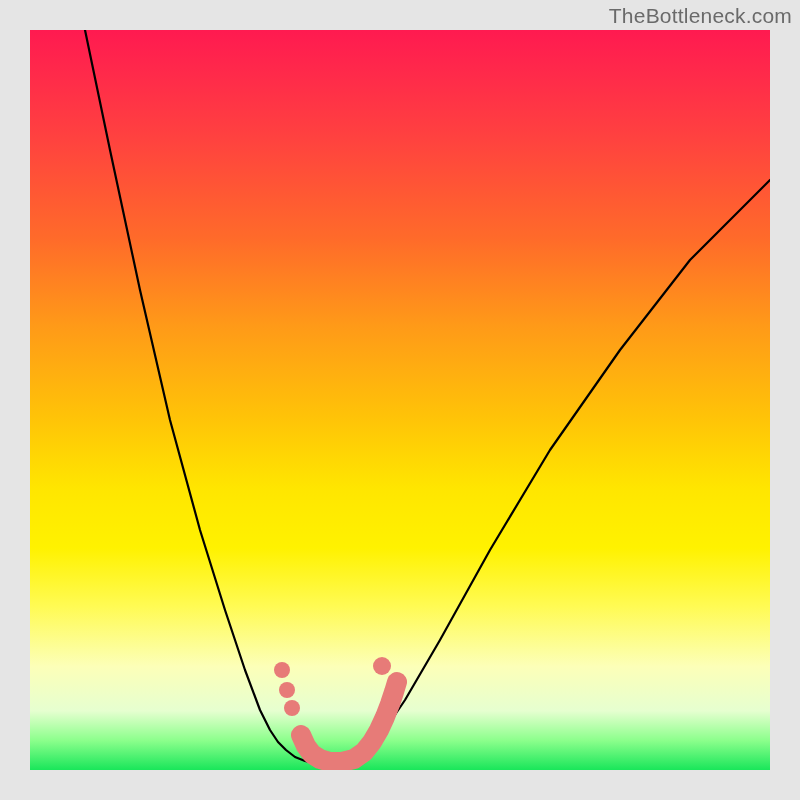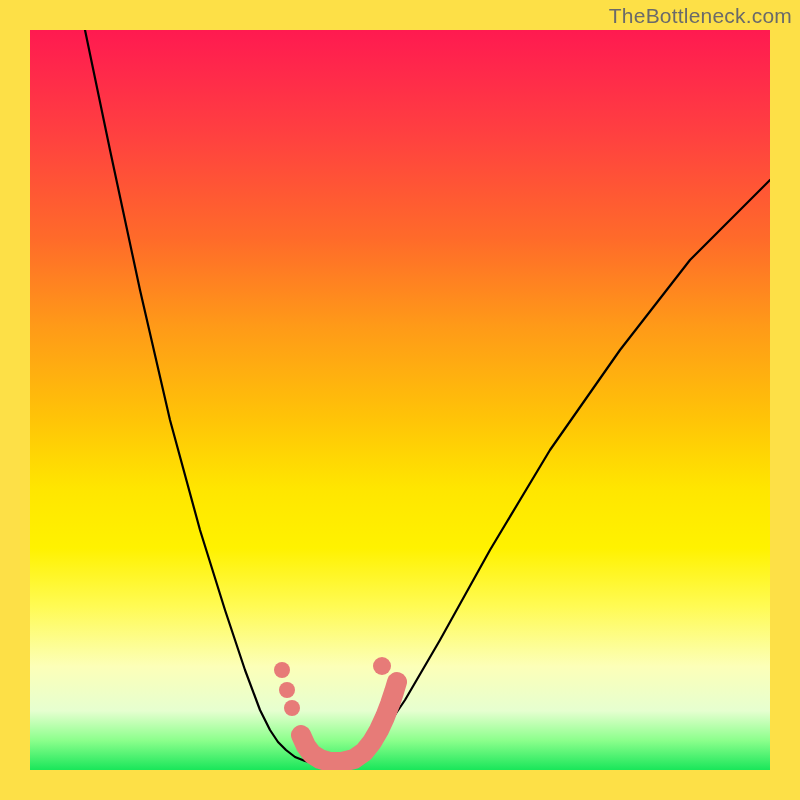--- a/index.html
+++ b/index.html
@@ -10,21 +10,21 @@
     background: #000;
     overflow: hidden;
     font-family: Arial, Helvetica, sans-serif;
   }
   .frame {
     position: absolute;
     top: 0;
     left: 0;
     width: 800px;
     height: 800px;
-    background: #fde047;
+    background: #e5e5e5;
   }
   .plot {
     position: absolute;
     top: 30px;
     left: 30px;
     width: 740px;
     height: 740px;
     overflow: hidden;
   }
   .gradient {

